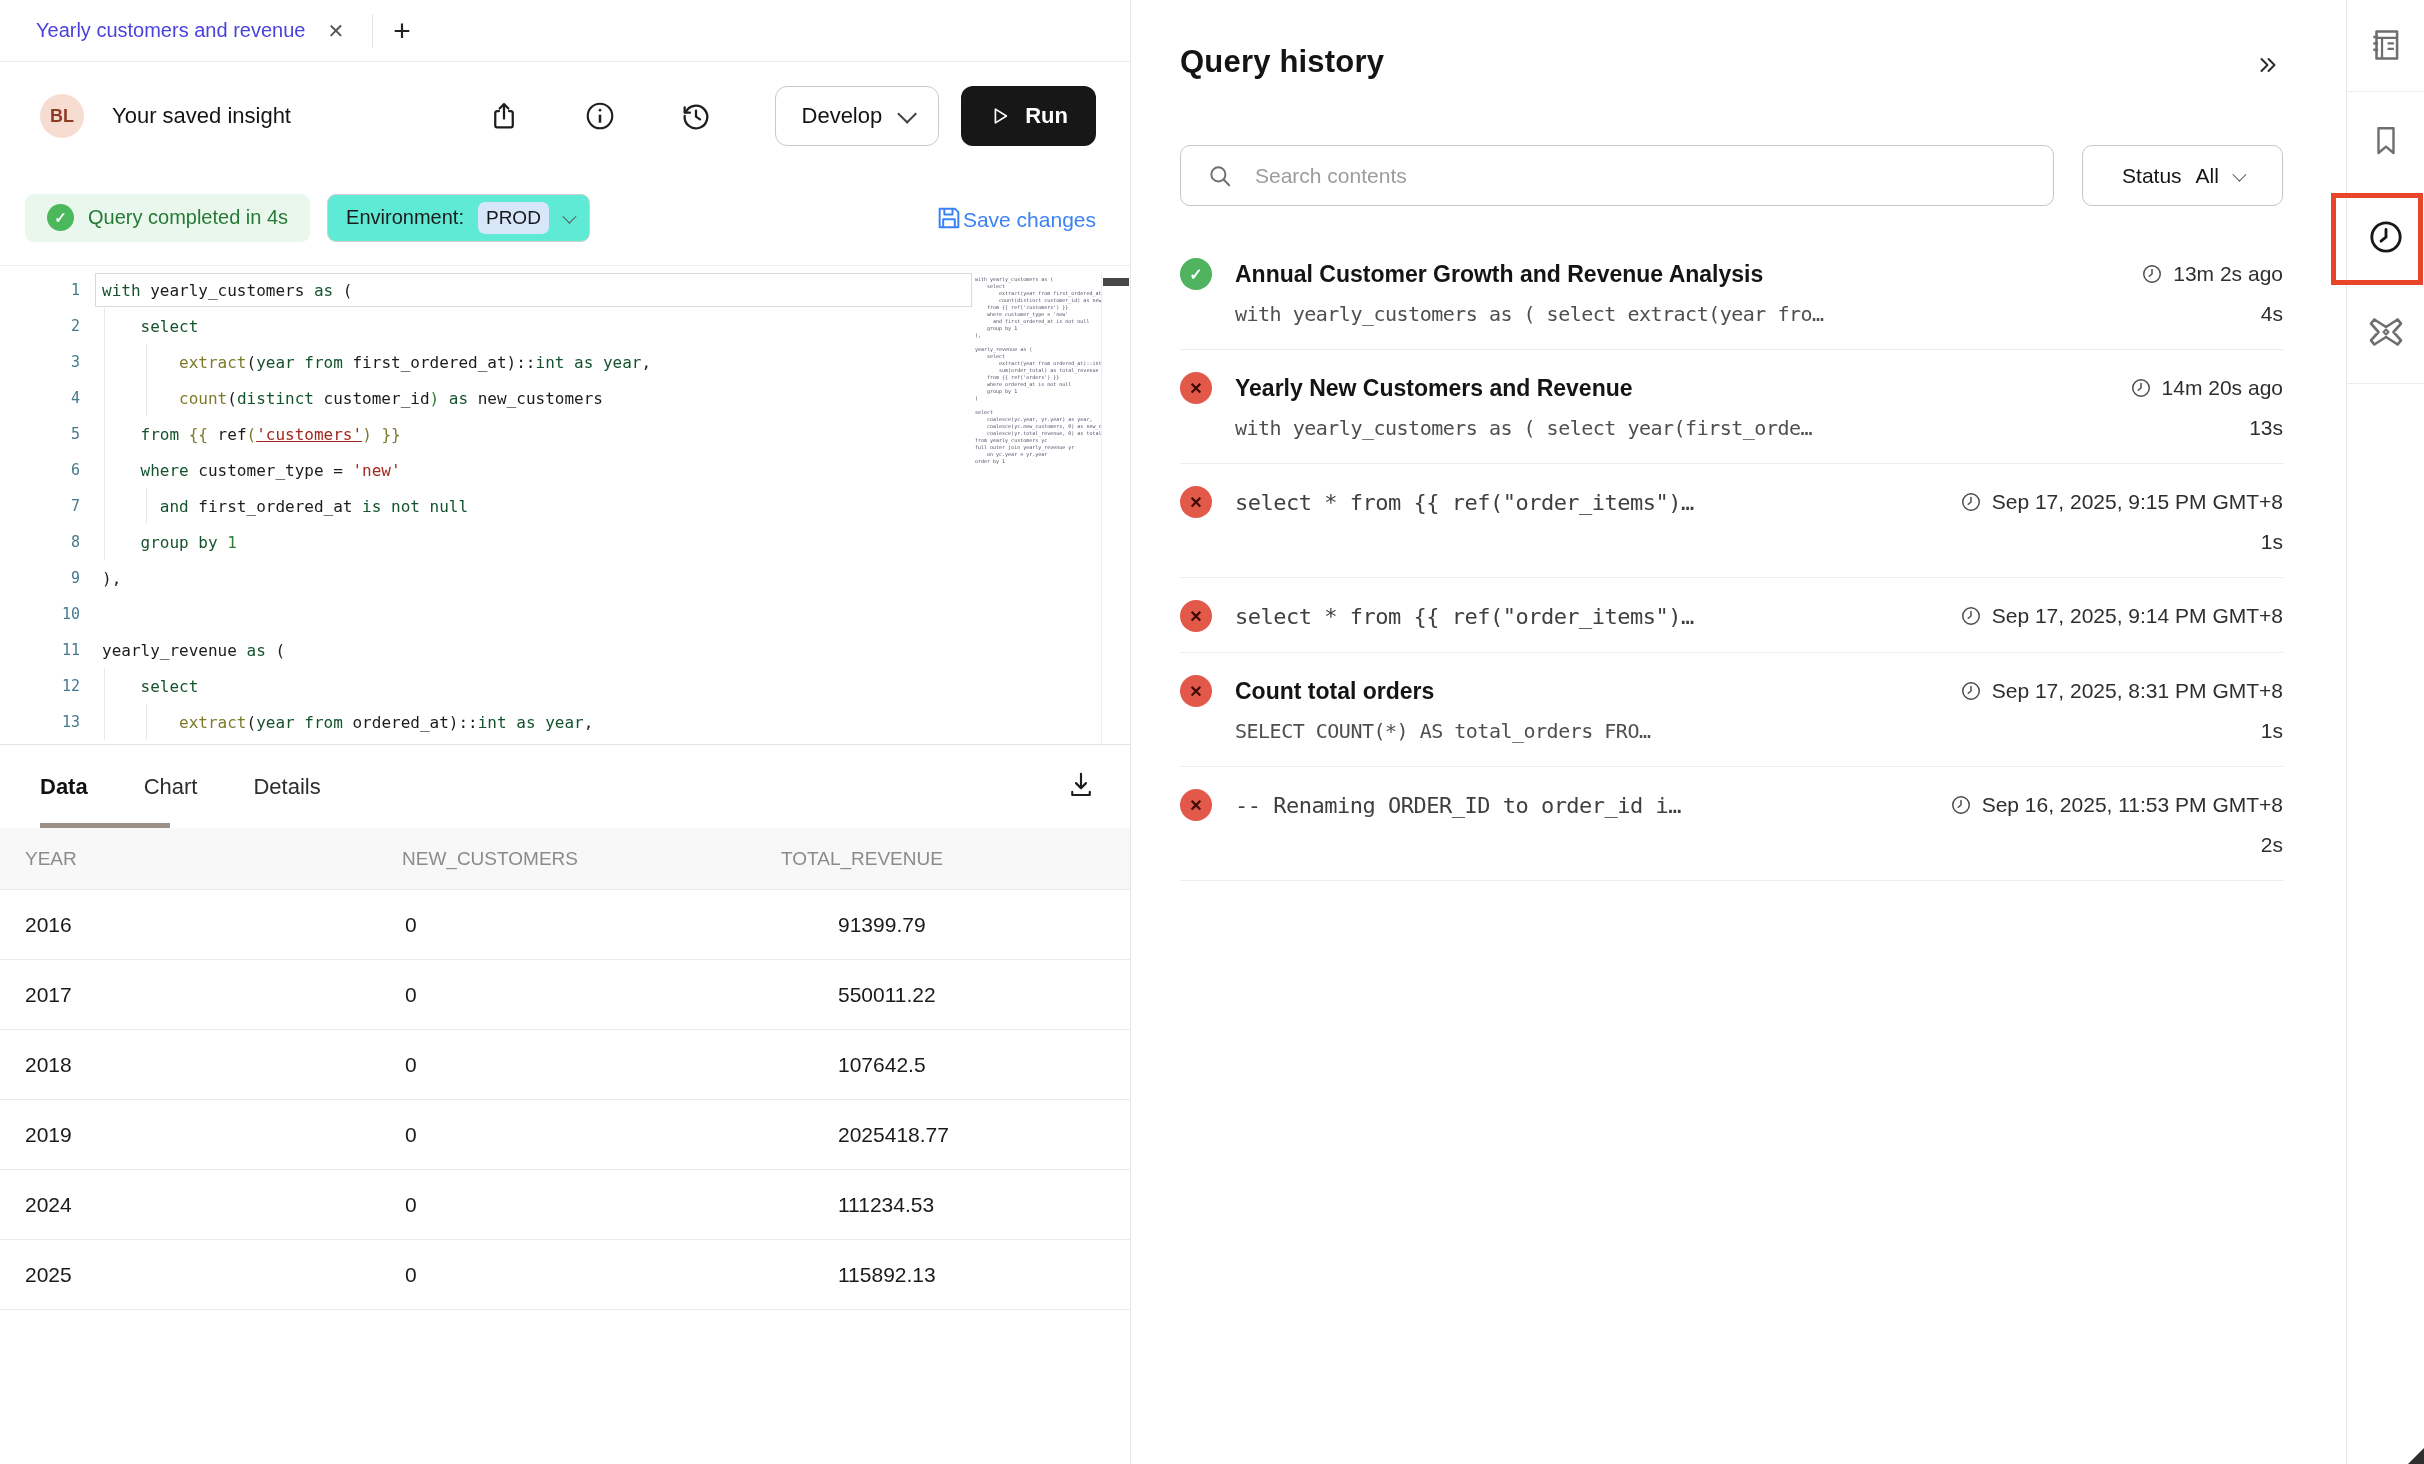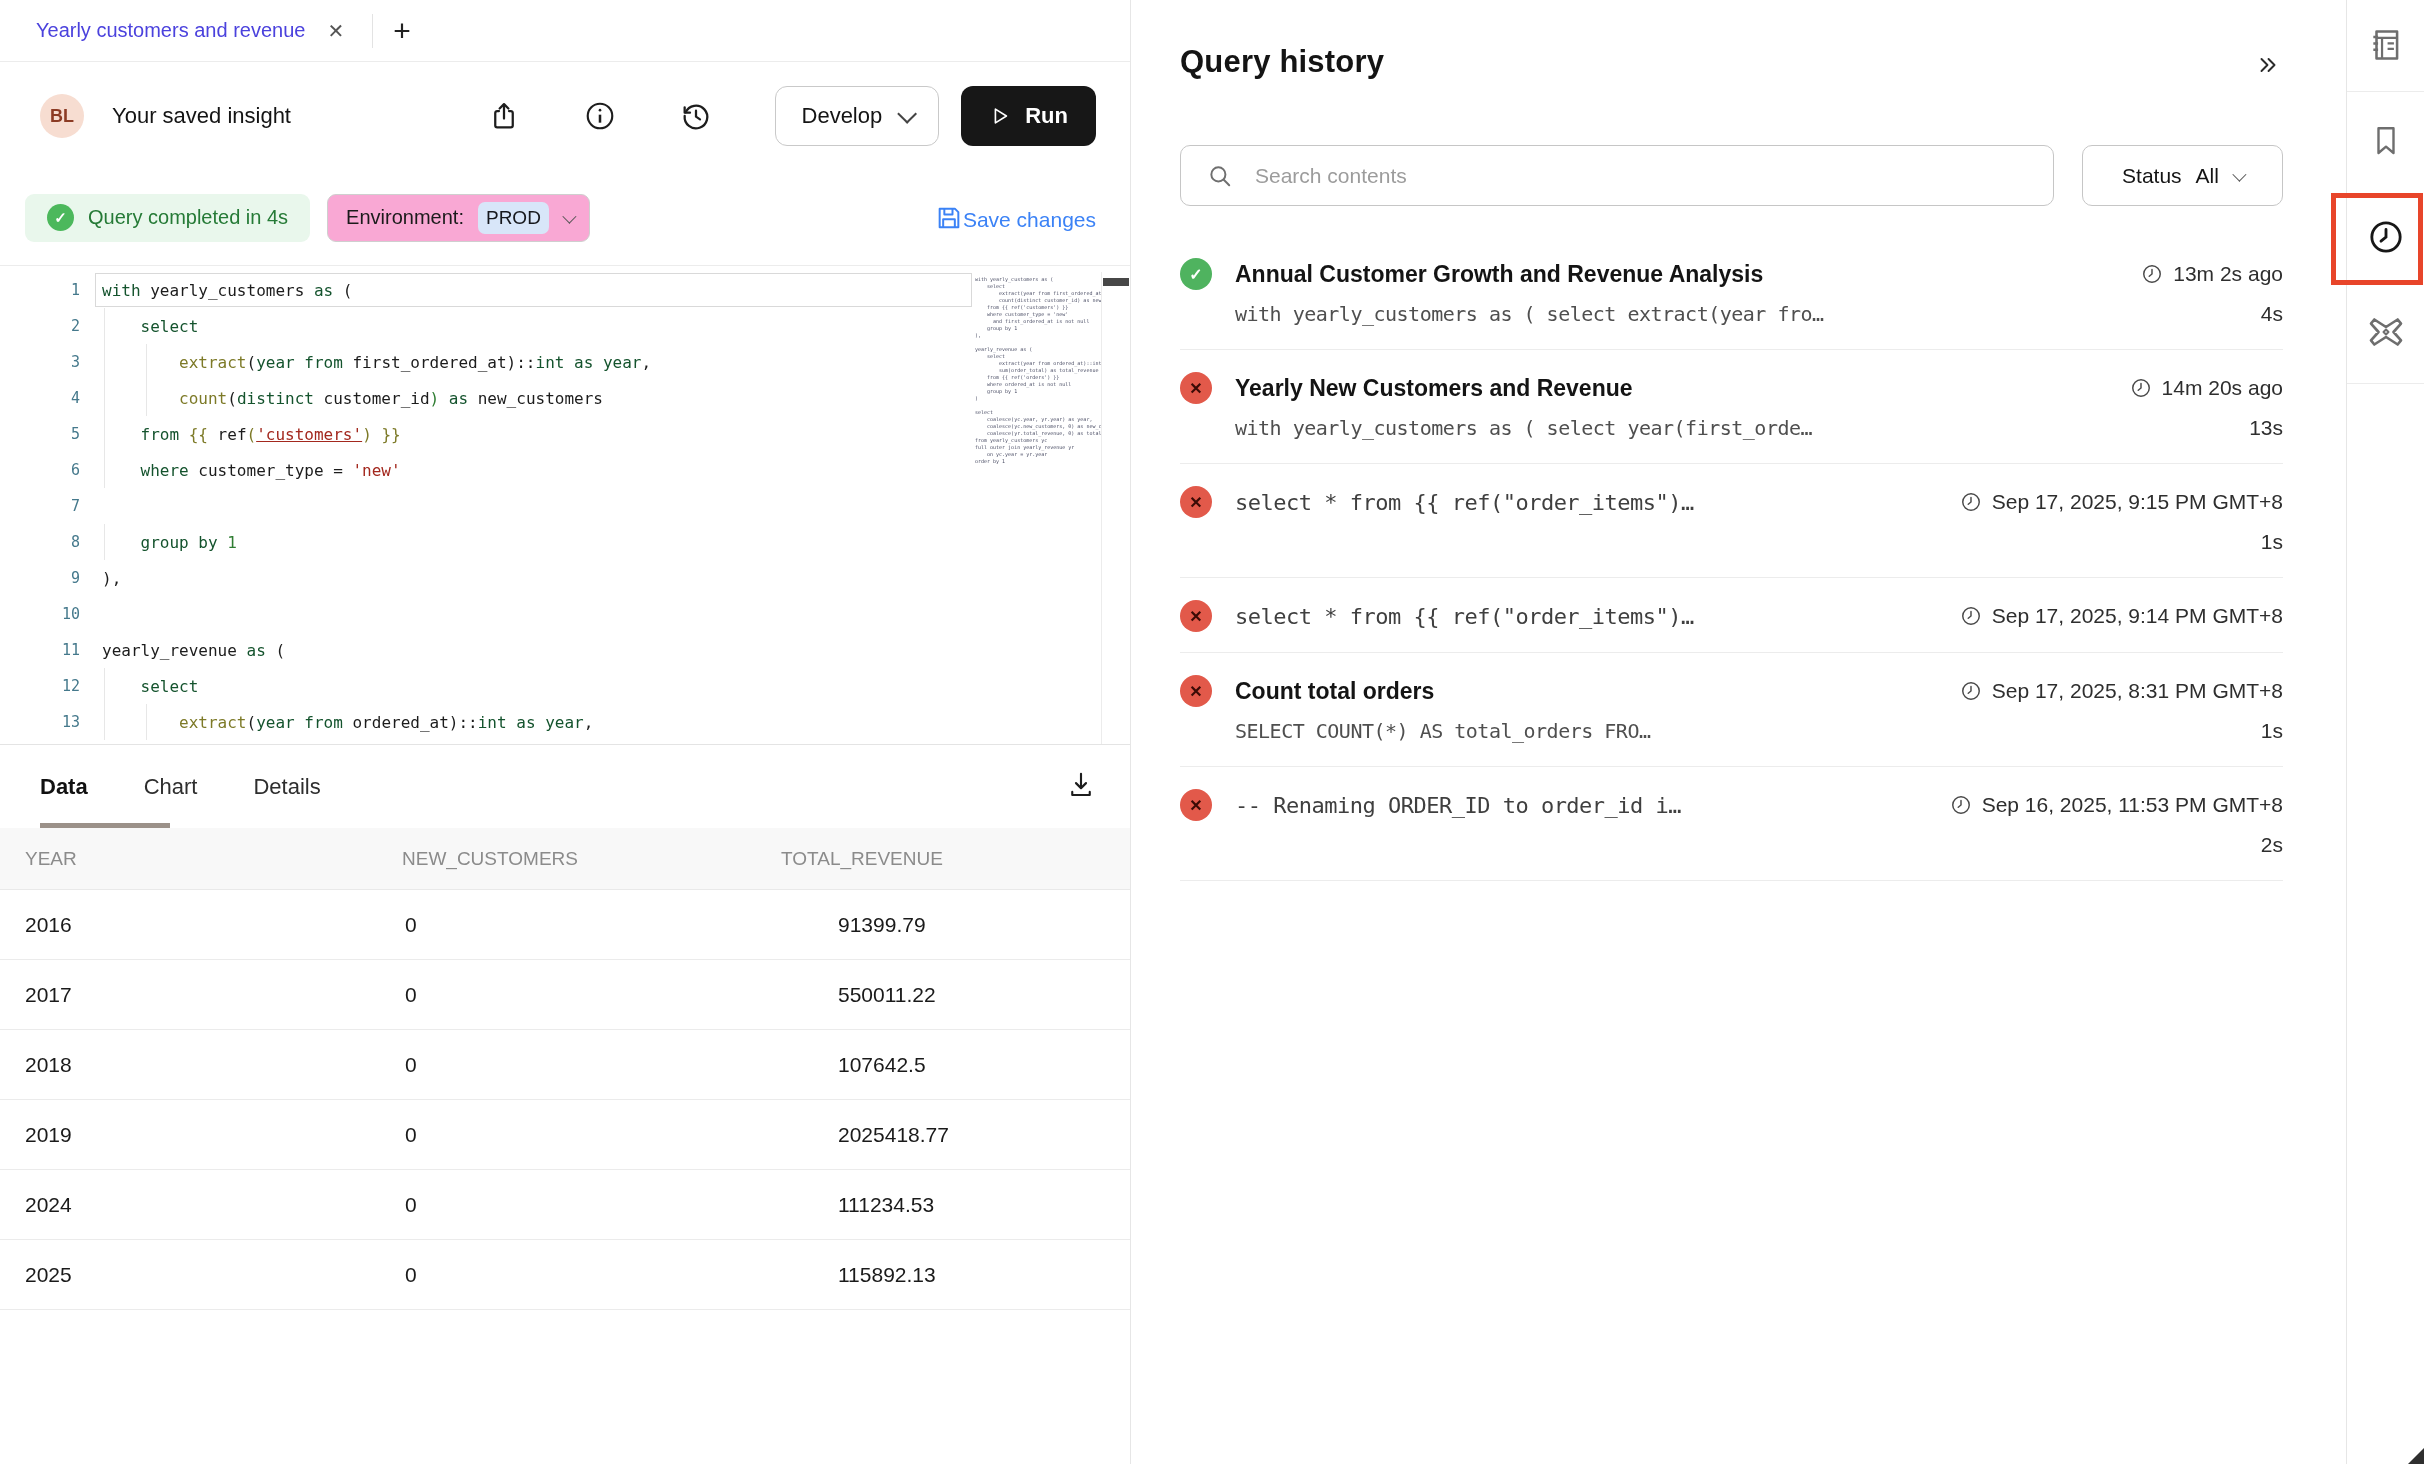--- a/index.html
+++ b/index.html
@@ -26,21 +26,21 @@
     height:60px; padding:0 26px; font-size:22px; color:#141414; background:#fff; margin-right:22px; }
   .btn-run { display:flex; align-items:center; gap:14px; background:#171717; color:#fff; border-radius:12px;
     height:60px; padding:0 28px; font-size:22px; font-weight:600; border:none; }
   .chev { width:14px; height:14px; border-right:2px solid #444; border-bottom:2px solid #444; transform:rotate(45deg) translateY(-3px); }
 
   .status-row { height:96px; border-bottom:1px solid #ececec; display:flex; align-items:center; padding:0 34px 0 25px; }
   .badge-success { display:flex; align-items:center; gap:14px; background:#e9f7ec; border-radius:9px; height:48px; padding:0 22px; }
   .badge-success .dot { width:27px; height:27px; border-radius:50%; background:#4cb85c; color:#fff; font-size:15px; font-weight:700;
     display:flex; align-items:center; justify-content:center; }
   .badge-success .txt { color:#257a36; font-size:20px; font-weight:500; }
-  .env-select { display:flex; align-items:center; gap:14px; border:1px solid #cfcfcf; border-radius:9px; height:48px; padding:0 16px 0 18px; margin-left:17px; background:#f9a8d4; }
+  .env-select { display:flex; align-items:center; gap:14px; border:1px solid #cfcfcf; border-radius:9px; height:48px; padding:0 16px 0 18px; margin-left:17px; background:#5eead4; }
   .env-label { font-size:20px; color:#1b1b1b; }
   .env-pill { background:#d8e6f9; border-radius:7px; padding:5px 8px; font-size:19px; color:#16181d; }
   .save-area { margin-left:auto; display:flex; align-items:flex-end; color:#3b82f6; }
   .save-label { font-size:21px; }
 
   
   .editor { height:479px; border-bottom:1px solid #e4e4e4; display:flex; padding-top:6px; position:relative; }
   .code-lines { flex:1; }
   .code-line { height:36px; display:flex; align-items:center; font-family:"DejaVu Sans Mono", monospace; font-size:16px; }
   .ln { width:80px; text-align:right; color:#45798c; font-size:15px; flex:0 0 80px; }
@@ -200,20 +200,21 @@
         <div class="code-line">
           <span class="ln">5</span>
           <span class="lc"><i class="guide" style="left: 2px;"></i><span class="tk-pl">    </span><span class="tk-kw">from</span><span class="tk-pl"> </span><span class="tk-br">{{ </span><span class="tk-pl">ref</span><span class="tk-br">(</span><span class="tk-strl">'customers'</span><span class="tk-br">)</span><span class="tk-br"> }}</span></span>
         </div>
         <div class="code-line">
           <span class="ln">6</span>
           <span class="lc"><i class="guide" style="left: 2px;"></i><span class="tk-pl">    </span><span class="tk-kw">where</span><span class="tk-pl"> customer_type = </span><span class="tk-str">'new'</span></span>
         </div>
         <div class="code-line">
           <span class="ln">7</span>
+          <span class="lc"><i class="guide" style="left: 2px;"></i><i class="guide" style="left: 44px;"></i><span class="tk-pl">      </span><span class="tk-kw">and</span><span class="tk-pl"> first_ordered_at </span><span class="tk-kw">is</span><span class="tk-pl"> </span><span class="tk-kw">not</span><span class="tk-pl"> </span><span class="tk-kw">null</span></span>
         </div>
         <div class="code-line">
           <span class="ln">8</span>
           <span class="lc"><i class="guide" style="left: 2px;"></i><span class="tk-pl">    </span><span class="tk-kw">group</span><span class="tk-pl"> </span><span class="tk-kw">by</span><span class="tk-pl"> </span><span class="tk-num">1</span></span>
         </div>
         <div class="code-line">
           <span class="ln">9</span>
           <span class="lc"><span class="tk-pl">),</span></span>
         </div>
         <div class="code-line">

